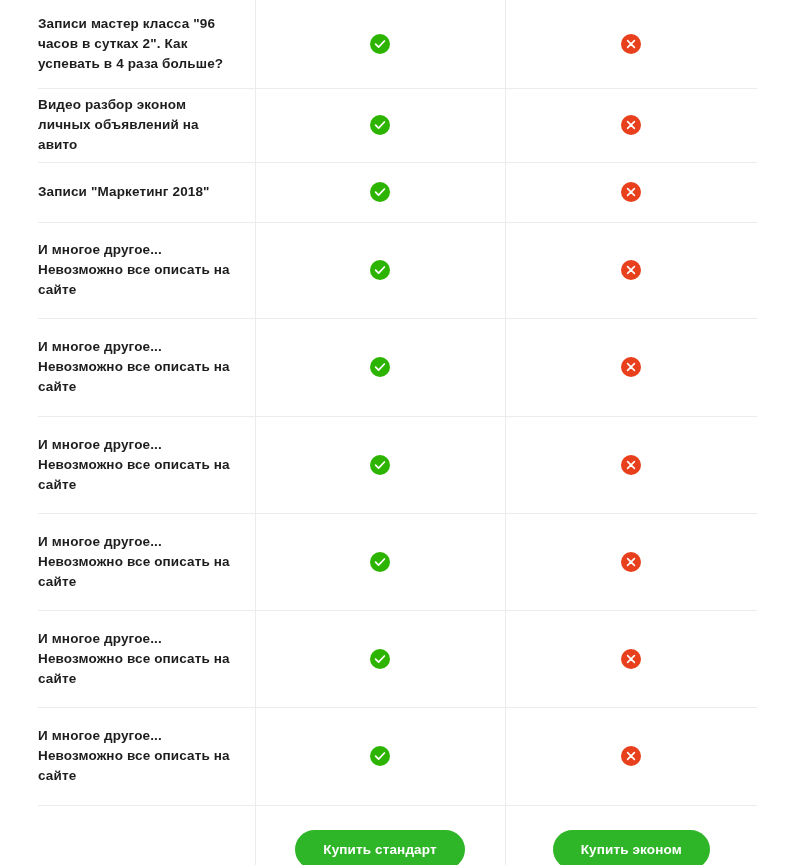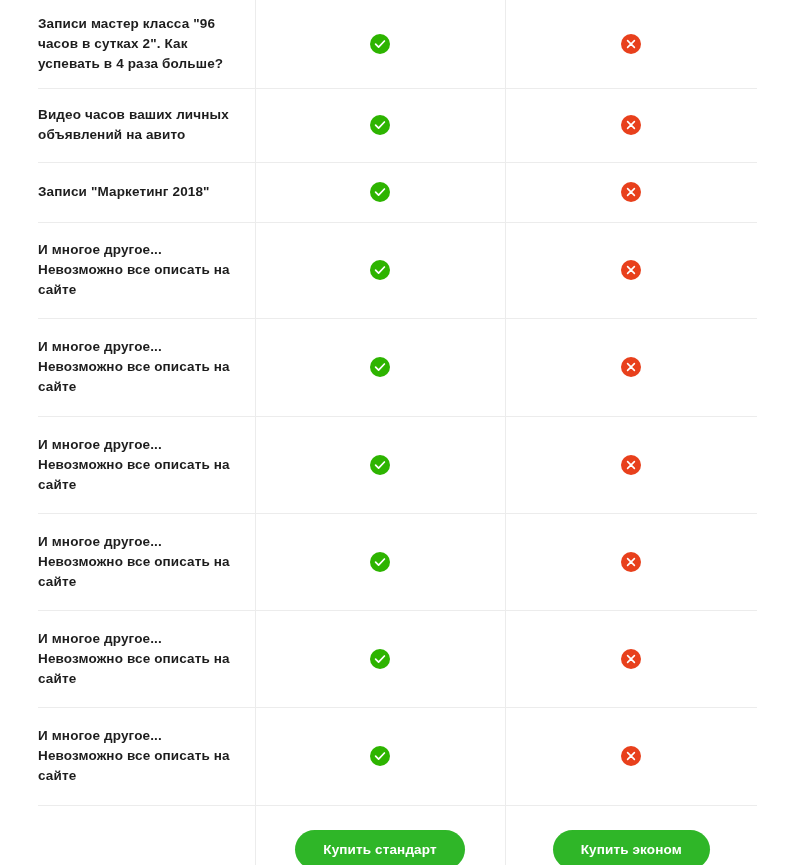--- a/index.html
+++ b/index.html
@@ -120,21 +120,21 @@
         <td class="mark">
           <span class="icon-badge icon-cross">
             <svg viewBox="0 0 20 20" aria-hidden="true">
               <path d="M6.6 6.6 L13.4 13.4 M13.4 6.6 L6.6 13.4" fill="none" stroke="#ffffff" stroke-width="1.6" stroke-linecap="round"></path>
             </svg>
           </span>
         </td>
       </tr>
 
       <tr style="height:74px;">
-        <td class="feature">Видео часов ваших личных объявлений на авито</td>
+        <td class="feature">Видео разбор эконом личных объявлений на авито</td>
         <td class="mark">
           <span class="icon-badge icon-check">
             <svg viewBox="0 0 20 20" aria-hidden="true">
               <path d="M5.6 10.1 L8.6 13.1 L14.4 7.0" fill="none" stroke="#ffffff" stroke-width="1.7" stroke-linecap="round" stroke-linejoin="round"></path>
             </svg>
           </span>
         </td>
         <td class="mark">
           <span class="icon-badge icon-cross">
             <svg viewBox="0 0 20 20" aria-hidden="true">

